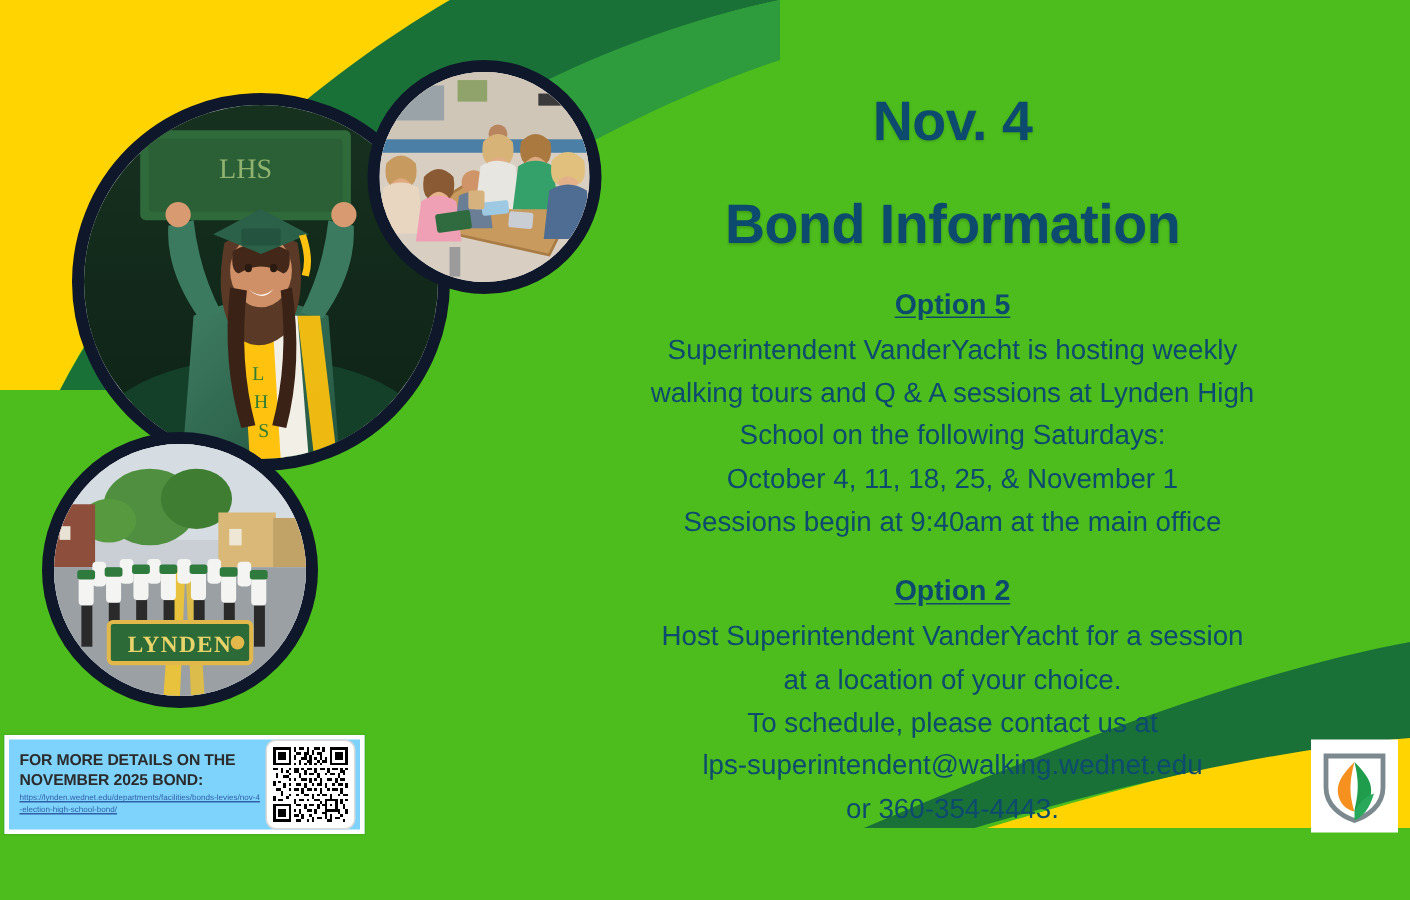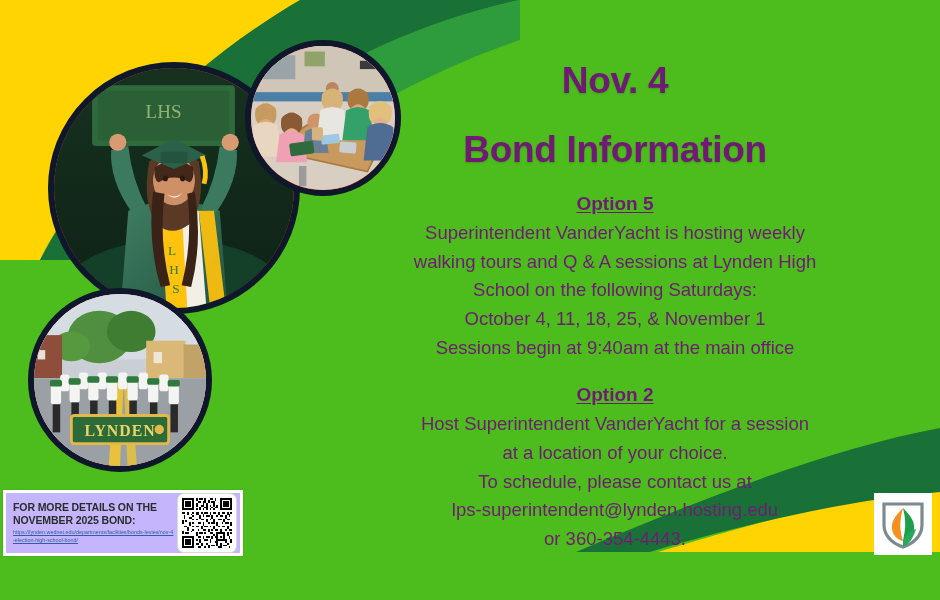--- a/index.html
+++ b/index.html
@@ -18,35 +18,35 @@
   
   .deco { position:absolute; pointer-events:none; }
   #swoosh-tl { left:0; top:0; width:520px; height:260px; }
   #swoosh-br { right:0; bottom:0; width:420px; height:200px; }
 
   
   .photo-circle {
     position: absolute;
     border-radius: 50%;
     overflow: hidden;
-    border: 6px solid #0f172a;
-    background: #ef4444;
+    border: 8px solid #0f172a;
+    background: #e5e5e5;
   }
   #photo-grad   { left:48px;  top:62px;  width:252px; height:252px; z-index:4; }
   #photo-class  { left:245px; top:40px;  width:156px; height:156px; z-index:5; }
   #photo-parade { left:28px;  top:288px; width:184px; height:184px; z-index:4; }
   .photo-circle svg { display:block; width:100%; height:100%; }
 
   
   #content {
     position: absolute;
-    left: 400px; top: 60px;
+    left: 420px; top: 60px;
     width: 430px;
     text-align: center;
-    color: #701a75;
+    color: #0c4a6e;
     z-index: 6;
   }
   #headline-date, #headline-title {
     font-weight: bold;
     letter-spacing: -0.3px;
     line-height: 1.12;
     text-shadow: 0 1px 2px rgba(0,0,0,.18);
   }
   #headline-date  { font-size: 37px; }
   #headline-title { font-size: 37px; margin-top: 28px; }
@@ -61,21 +61,21 @@
     margin-bottom: 4px;
   }
   .option-lines { font-size: 18.5px; line-height: 1.55; font-weight: 300; }
   .option-lines div { white-space: nowrap; text-align: center; }
 
   
   #qr-card {
     position: absolute;
     left: 3px; bottom: 44px;
     width: 240px; height: 66px;
-    background: #c4b5fd;
+    background: #7dd3fc;
     border: 3px solid #ffffff;
     display: flex;
     align-items: center;
     z-index: 8;
     box-shadow: 0 0 0 1px rgba(0,0,0,.05);
   }
   #qr-card-text { flex:1; padding: 3px 4px 3px 7px; overflow:hidden; }
   .qr-head {
     font-size: 10.5px; font-weight: bold; color:#2b2b2b;
     line-height: 1.22; letter-spacing: -0.1px;
@@ -286,21 +286,21 @@
         <div>Sessions begin at 9:40am at the main office</div>
       </div>
     </div>
 
     <div id="option2-block" class="option-block">
       <div class="option-heading">Option 2</div>
       <div class="option-lines">
         <div>Host  Superintendent VanderYacht for a session</div>
         <div>at a location of your choice.</div>
         <div>To schedule, please contact us at</div>
-        <div>lps-superintendent@lynden.hosting.edu</div>
+        <div>lps-superintendent@walking.wednet.edu</div>
         <div>or 360-354-4443.</div>
       </div>
     </div>
   </div>
 
   <div id="qr-card">
     <div id="qr-card-text">
       <div class="qr-head">FOR MORE DETAILS ON THE</div>
       <div class="qr-head">NOVEMBER 2025 BOND:</div>
       <a id="qr-url" href="#">https://lynden.wednet.edu/departments/facilities/bonds-levies/nov-4-election-high-school-bond/</a>

